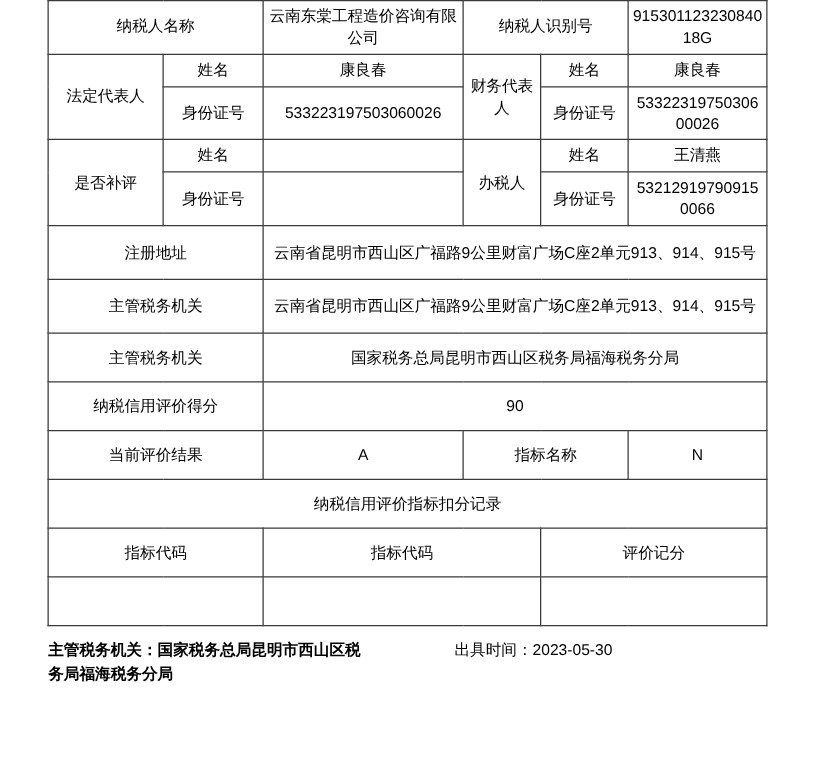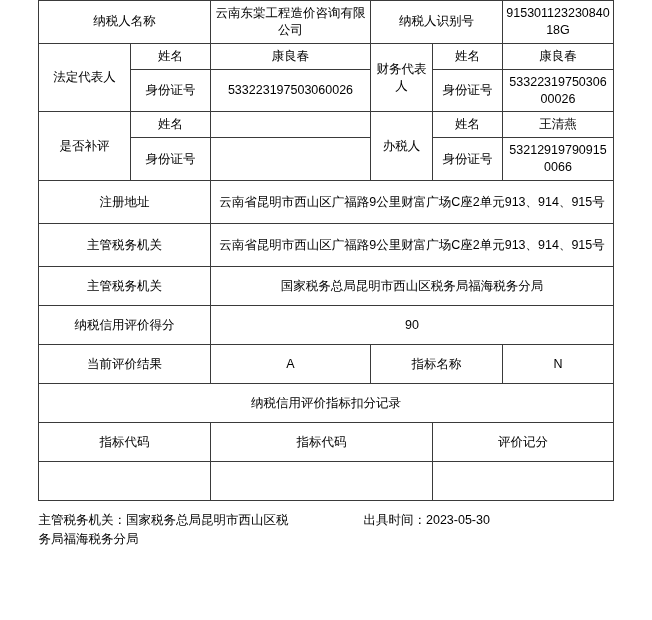--- a/index.html
+++ b/index.html
@@ -65,20 +65,21 @@
     margin-right: auto;
     position: relative;
     font-size: 12.5px;
     display: flex;
     justify-content: space-between;
     align-items: flex-start;
   }
   .footer-left {
     width: 250px;
     line-height: 1.5;
+    font-weight: bold;
   }
   .footer-right {
     width: 250px;
     text-align: left;
     padding-top: 1px;
     padding-left: 16px;
   }
   
   .seal {
     position: absolute;

